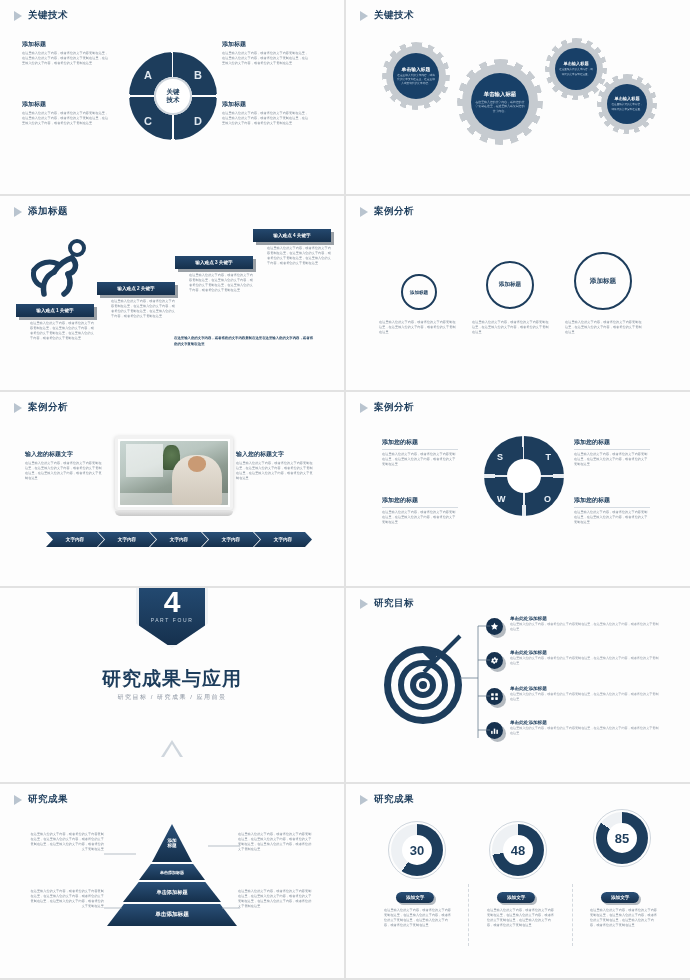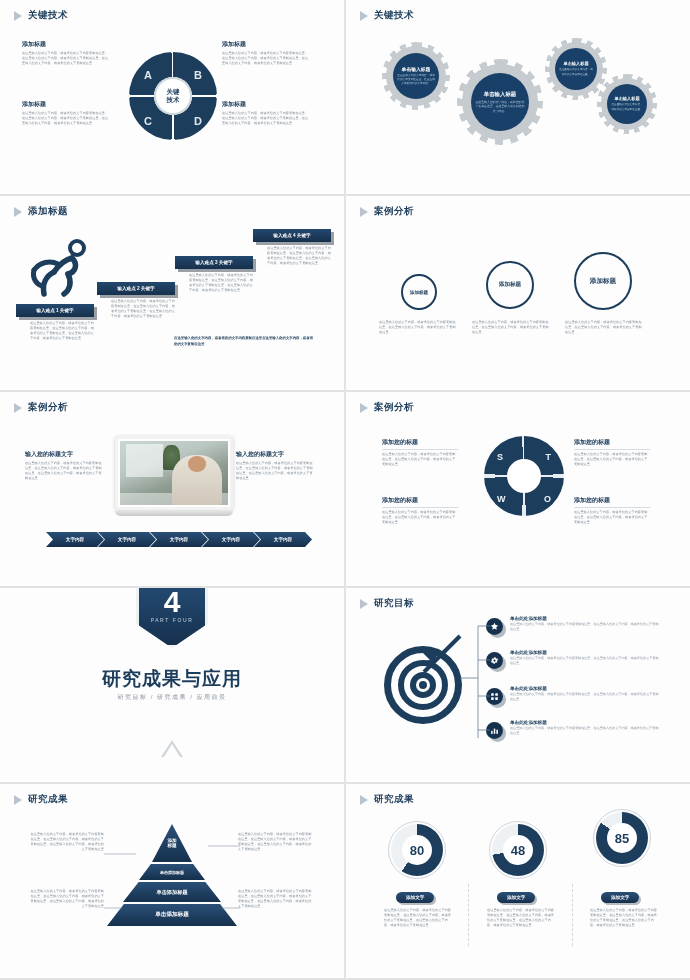--- a/index.html
+++ b/index.html
@@ -443,21 +443,21 @@
 
   <div class="slide">
     <div class="s-head">
       <div class="tri"></div>
       <div class="s-title">研究成果</div>
     </div>
 
     <div class="gauge" style="left:45px;top:40px">
       <div class="outline"></div>
       <div class="arc" style="background: conic-gradient(rgb(29, 61, 92) 0deg, rgb(29, 61, 92) 216deg, rgb(238, 241, 244) 216deg, rgb(238, 241, 244) 360deg);"></div>
-      <div class="hole">80</div>
+      <div class="hole">30</div>
     </div>
     <div class="gauge" style="left:146px;top:40px">
       <div class="outline"></div>
       <div class="arc" style="background: conic-gradient(rgb(29, 61, 92) 0deg, rgb(29, 61, 92) 259.2deg, rgb(238, 241, 244) 259.2deg, rgb(238, 241, 244) 360deg);"></div>
       <div class="hole">48</div>
     </div>
     <div class="gauge" style="left:250px;top:28px">
       <div class="outline"></div>
       <div class="arc" style="background: conic-gradient(rgb(29, 61, 92) 0deg, rgb(29, 61, 92) 306deg, rgb(238, 241, 244) 306deg, rgb(238, 241, 244) 360deg);"></div>
       <div class="hole">85</div>

